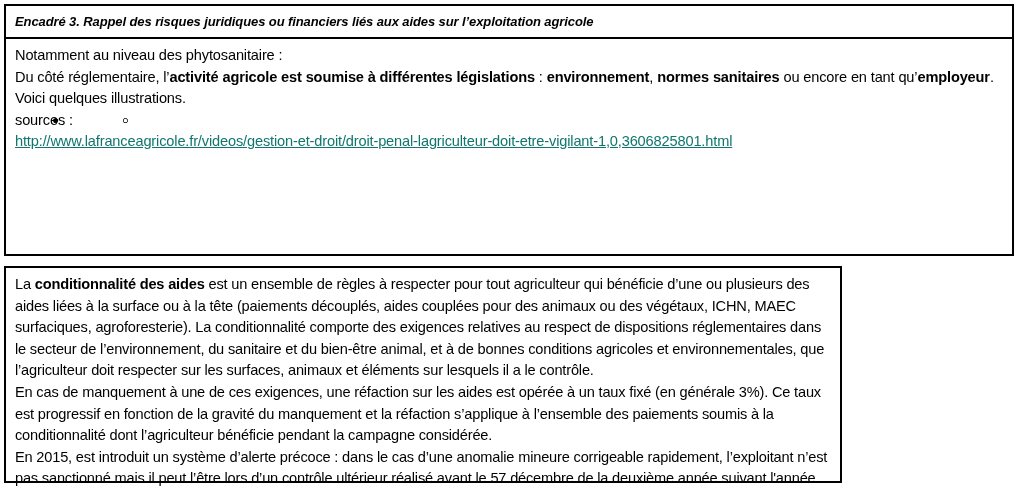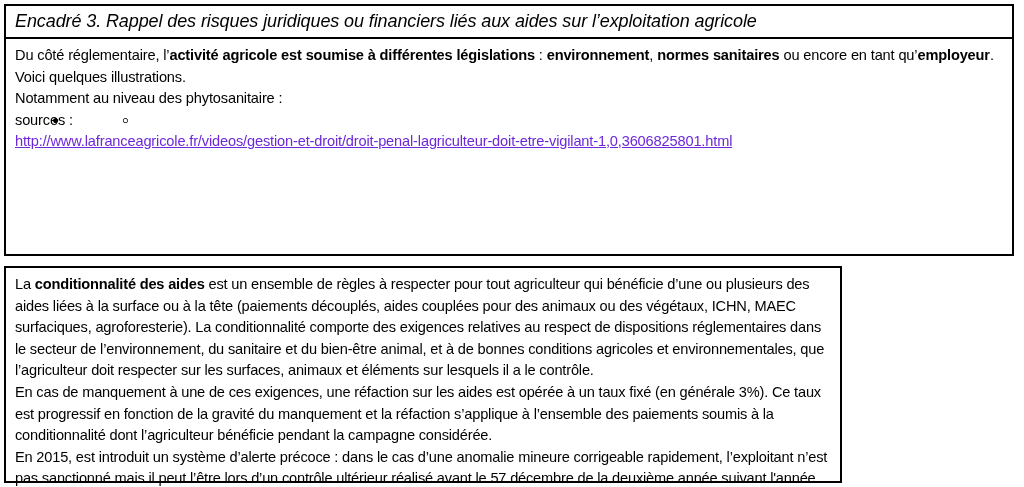--- a/index.html
+++ b/index.html
@@ -43,23 +43,23 @@
 
   .header-cell {
     box-sizing: border-box;
     height: 33px;
     border-bottom: 2px solid #000000;
     display: flex;
     align-items: center;
     padding-left: 9px;
   }
   .header-title {
-    font-weight: normal;
+    font-weight: bold;
     font-style: italic;
-    font-size: 18px;
+    font-size: 13px;
     letter-spacing: -0.1px;
     white-space: nowrap;
   }
 
   .body-cell {
     box-sizing: border-box;
     padding: 6px 9px 4px 9px;
   }
 
   p.line {
@@ -110,21 +110,21 @@
   }
   ul.lvl2 > li > .bullet-circle {
     position: absolute;
     left: 38px;
     top: 0;
     font-size: 11px;
     line-height: 21.5px;
   }
 
   a.link {
-    color: #6d28d9;
+    color: #0f766e;
     text-decoration: underline;
     font-size: 14.6px;
     letter-spacing: -0.15px;
     word-break: break-all;
   }
   .sources-label {
     font-size: 14.6px;
     line-height: 21.5px;
     letter-spacing: -0.15px;
   }
@@ -135,23 +135,23 @@
 <div class="page">
 
   <div class="box" id="box-one">
 
     <div class="header-cell">
       <span class="header-title">Encadré 3. Rappel des risques juridiques ou financiers liés aux aides sur l’exploitation agricole</span>
     </div>
 
     <div class="body-cell">
 
+      <p class="line">Notamment au niveau des phytosanitaire :</p>
+
       <p class="line"><span>Du côté réglementaire, l’</span><b>activité agricole est soumise à différentes législations</b><span> : </span><b>environnement</b><span>, </span><b>normes sanitaires</b><span> ou encore en tant qu’</span><b>employeur</b><span>. Voici quelques illustrations.</span></p>
-
-      <p class="line">Notamment au niveau des phytosanitaire :</p>
 
       <ul class="lvl1">
         <li>
           <span class="bullet-disc">●</span>
 
           <ul class="lvl2">
             <li>
               <span class="bullet-circle">○</span>
             </li>
             <li>

